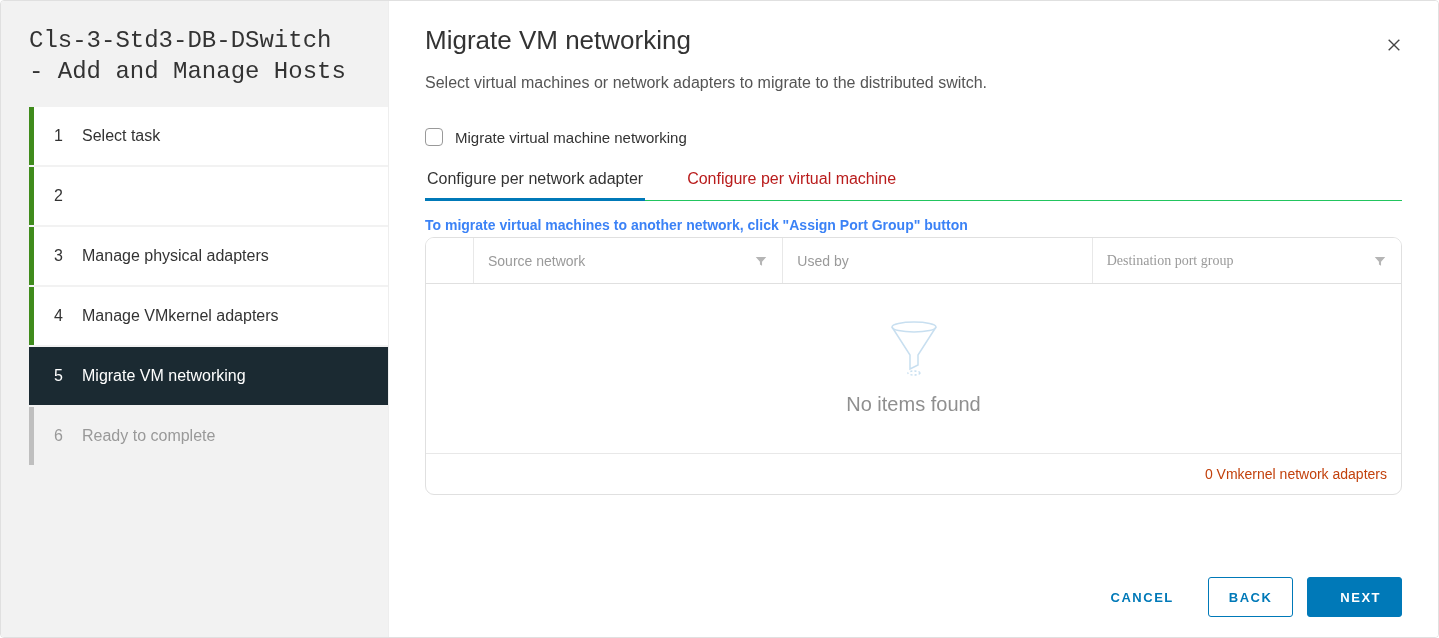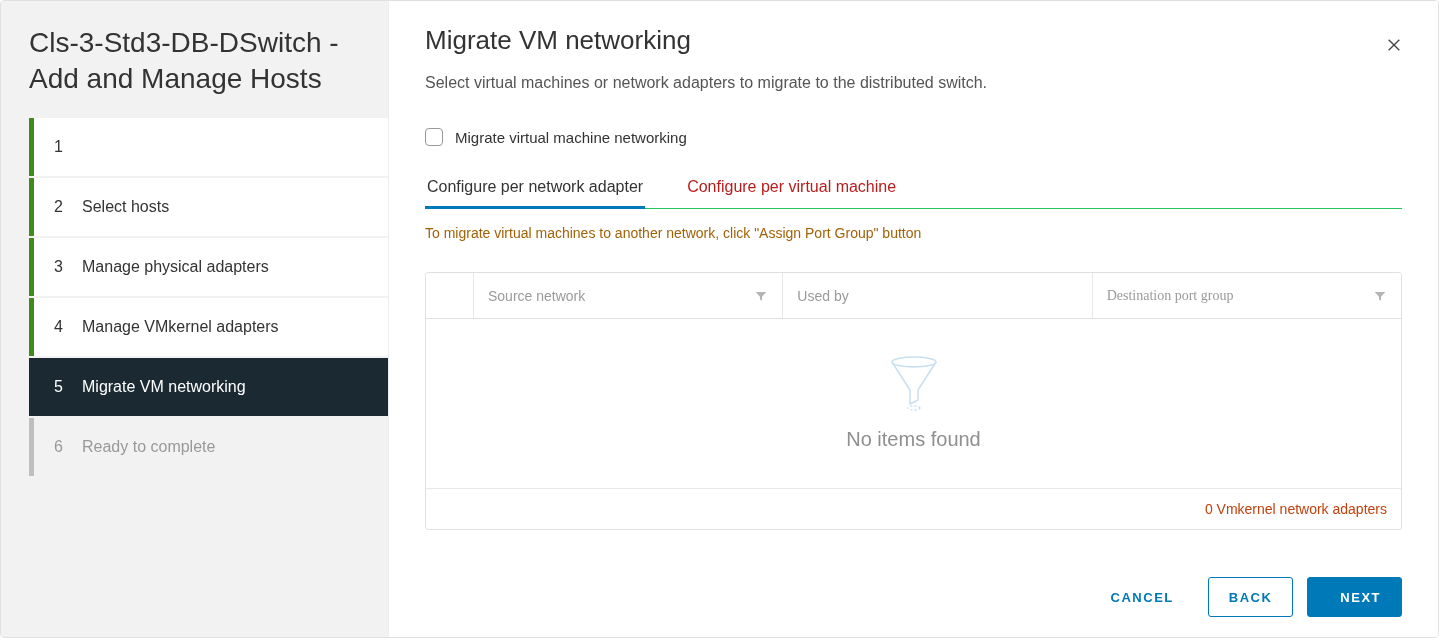--- a/index.html
+++ b/index.html
@@ -21,25 +21,26 @@
   
   .sidebar {
     width: 388px;
     background: #f2f2f2;
     border-right: 1px solid #eee;
     padding: 24px 0 24px 0;
     display: flex;
     flex-direction: column;
   }
   .sidebar-title {
-    font-size: 28px;
+    font-size: 24px;
     font-weight: 400;
     color: #333;
     padding: 0 28px 20px 28px;
     line-height: 1.3;
+    font-family: Liberation Mono, monospace;
   }
   .steps {
     display: flex;
     flex-direction: column;
     padding-left: 28px;
     gap: 2px;
   }
   .step {
     display: flex;
     align-items: center;
@@ -99,21 +100,21 @@
   }
   .main-desc {
     font-size: 16px;
     color: #555;
     margin-bottom: 36px;
   }
   .checkbox-row {
     display: flex;
     align-items: center;
     gap: 12px;
-    margin-bottom: 24px;
+    margin-bottom: 16px;
     font-size: 15px;
     color: #333;
   }
   .checkbox-box {
     width: 18px;
     height: 18px;
     border: 1px solid #999;
     border-radius: 4px;
     background: #fff;
     cursor: pointer;
@@ -131,26 +132,27 @@
     cursor: pointer;
     border-bottom: 3px solid transparent;
     margin-bottom: -1px;
   }
   .tab.active {
     color: #333;
     border-bottom-color: #0079b8;
   }
   .helper-text {
     font-size: 14px;
-    color: #a16207;
-    margin-bottom: 31px;
+    color: #3b82f6;
+    margin-bottom: 4px;
+    font-weight: bold;
   }
   .table-wrap {
     border: 1px solid #e0e0e0;
-    border-radius: 3px;
+    border-radius: 9px;
     overflow: hidden;
   }
   .table-head {
     display: flex;
     align-items: stretch;
     background: #fff;
     border-bottom: 1px solid #e0e0e0;
     height: 46px;
   }
   .th-chk {
@@ -230,24 +232,24 @@
 </head>
 <body>
 
 <div class="dialog">
 
   <div class="sidebar">
     <div class="sidebar-title">Cls-3-Std3-DB-DSwitch - Add and Manage Hosts</div>
     <div class="steps">
       <div class="step completed">
         <span class="step-num">1</span>
+        <span class="step-label">Select task</span>
       </div>
       <div class="step completed">
         <span class="step-num">2</span>
-        <span class="step-label">Select hosts</span>
       </div>
       <div class="step completed">
         <span class="step-num">3</span>
         <span class="step-label">Manage physical adapters</span>
       </div>
       <div class="step completed">
         <span class="step-num">4</span>
         <span class="step-label">Manage VMkernel adapters</span>
       </div>
       <div class="step active">

